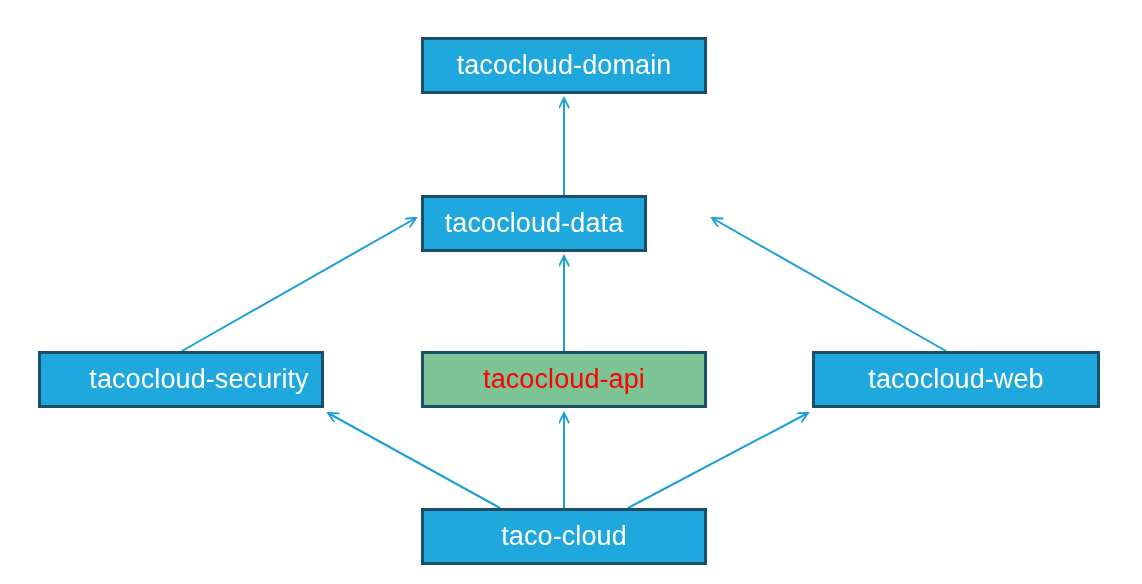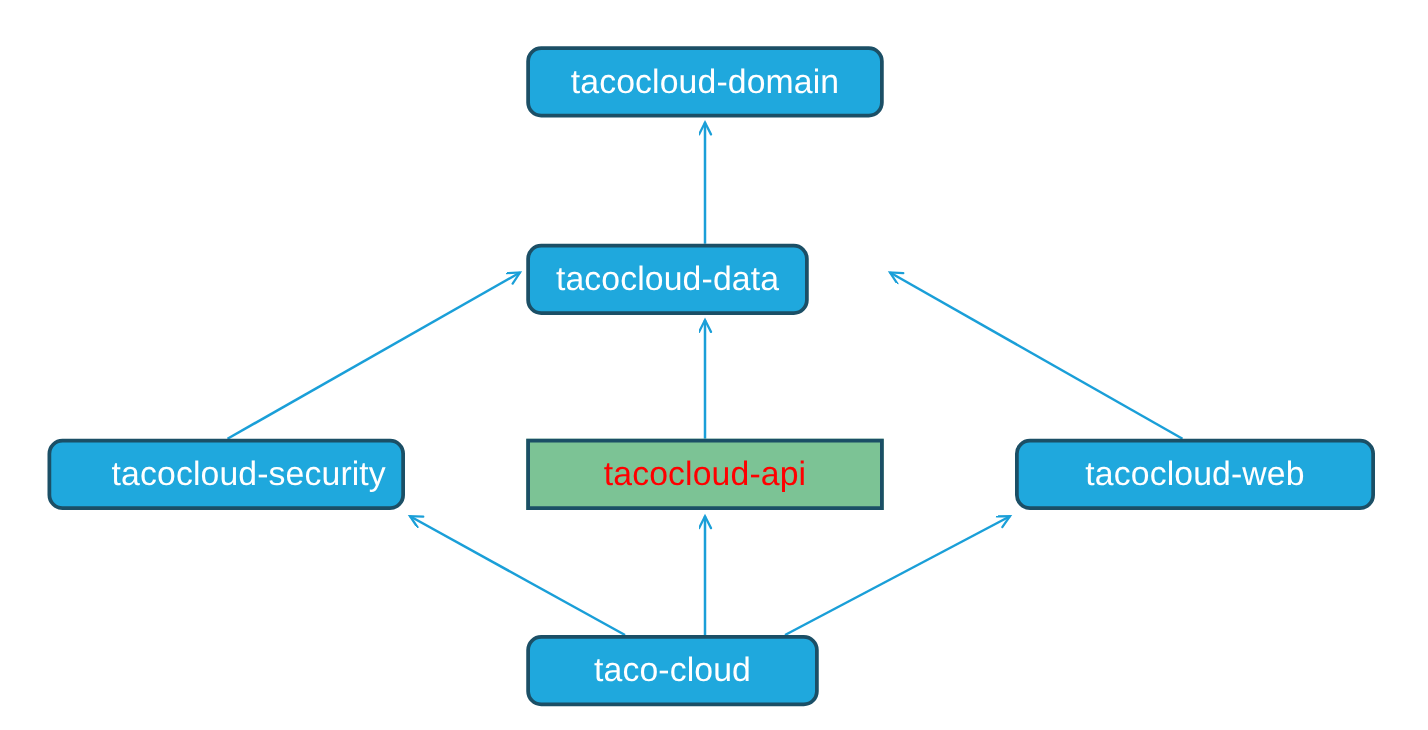--- a/index.html
+++ b/index.html
@@ -34,21 +34,20 @@
     justify-content: center;
     border: 3px solid #1b4f66;
     font-size: 27px;
     line-height: 1;
     letter-spacing: 0.1px;
     white-space: nowrap;
     z-index: 2;
   }
   .node-fill-blue {
     background: #1fa8dd;
-    border-radius: 12px;
   }
   .node-fill-green {
     background: #7cc395;
     align-items: center;
   }
   .node-text-white {
     color: #ffffff;
   }
   .node-text-red {
     color: #ff0000;
@@ -93,17 +92,17 @@
   </div>
 
   <div class="node node-fill-green node-text-red" style="left:421px; top:351px; width:286px; height:57px;">
     <span class="node-label">tacocloud-api</span>
   </div>
 
   <div class="node node-fill-blue node-text-white" style="left:812px; top:351px; width:288px; height:57px;">
     <span class="node-label">tacocloud-web</span>
   </div>
 
-  <div class="node node-fill-blue node-text-white" style="left:421px; top:508px; width:234px; height:57px;text-align:center;">
+  <div class="node node-fill-blue node-text-white" style="left:421px; top:508px; width:286px; height:57px;text-align:center;">
     <span class="node-label">taco-cloud</span>
   </div>
 
 </div>
 
 </body></html>

